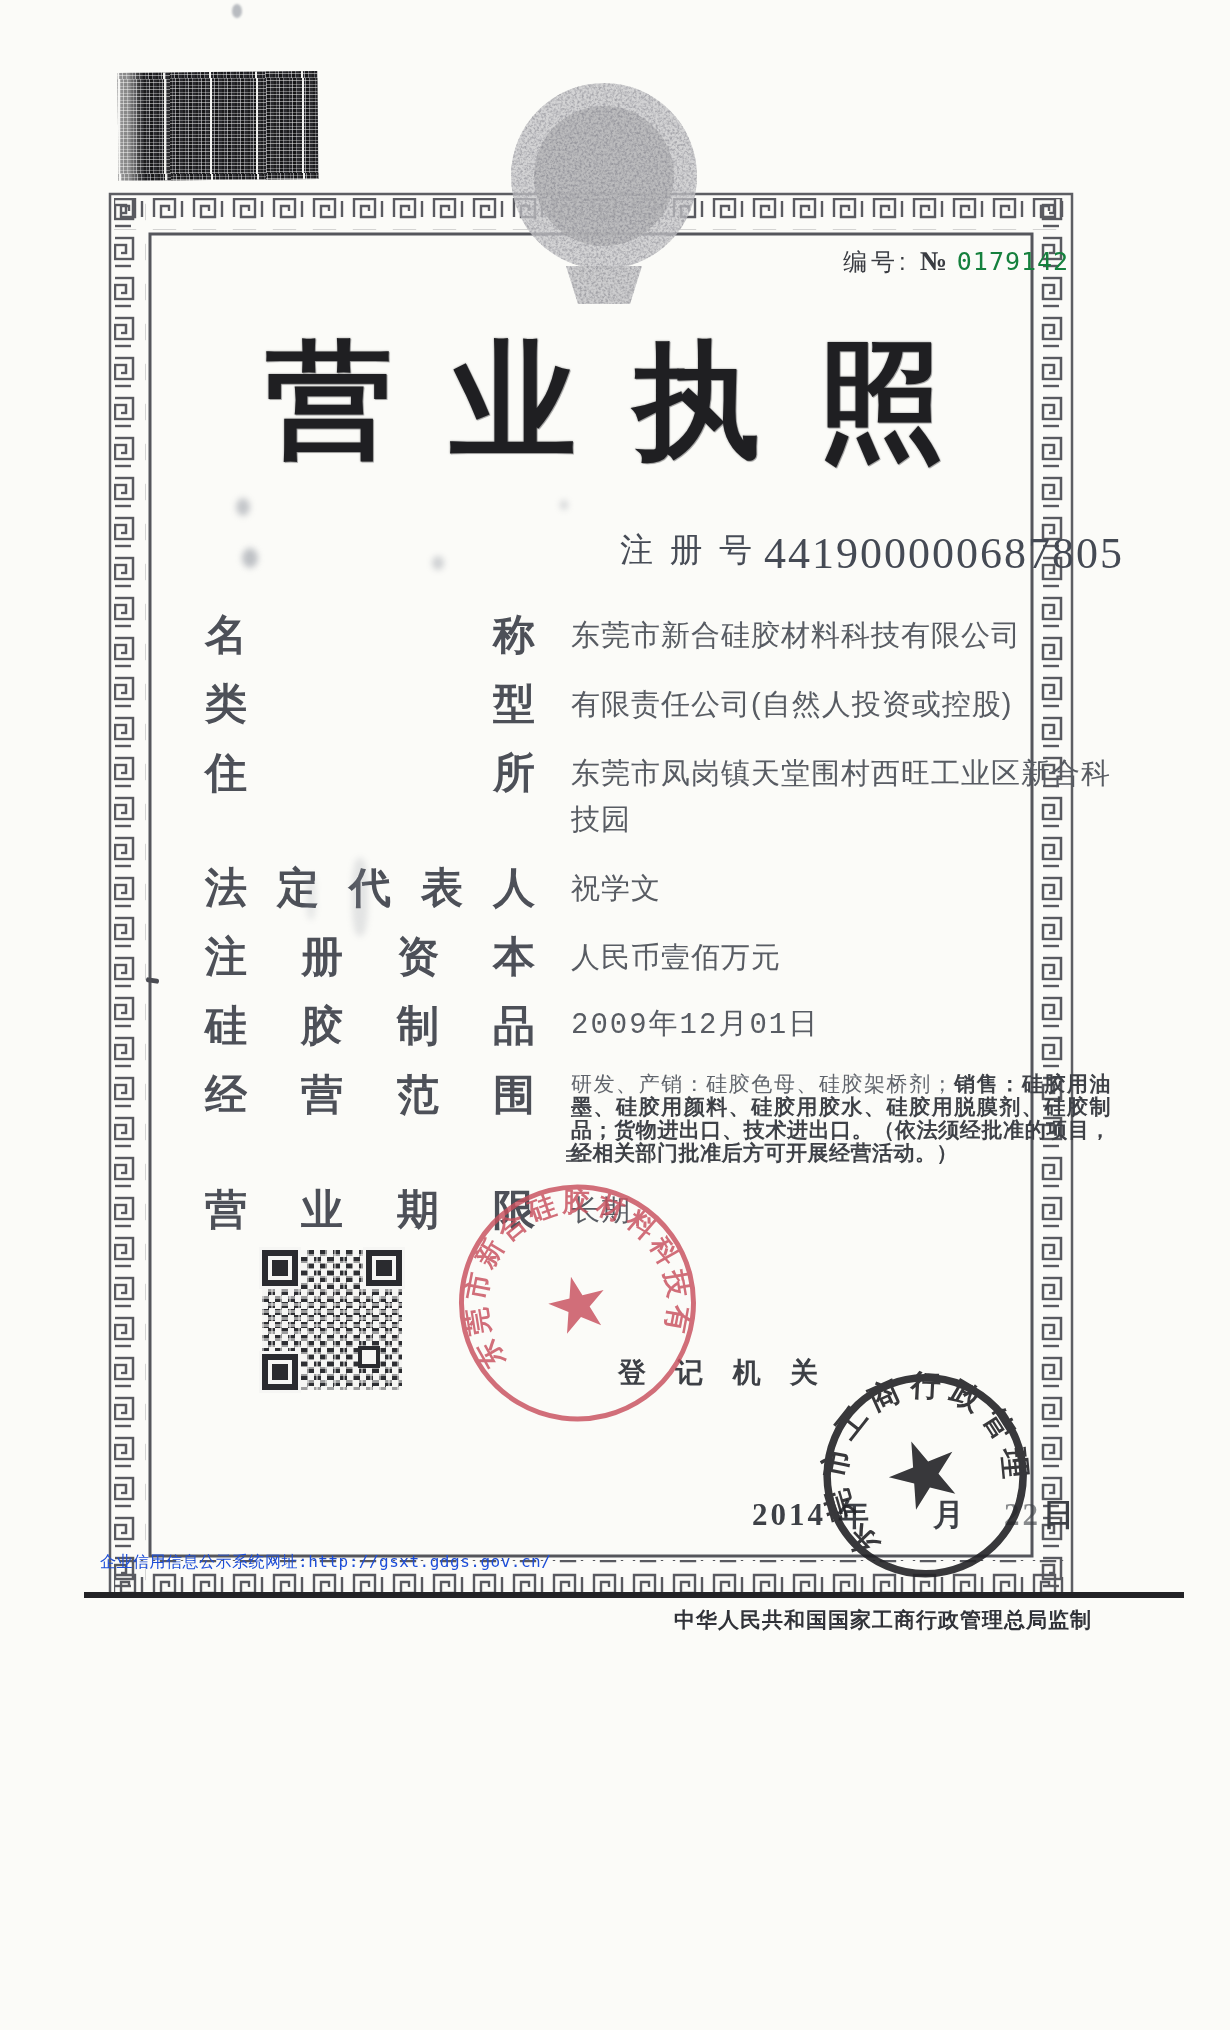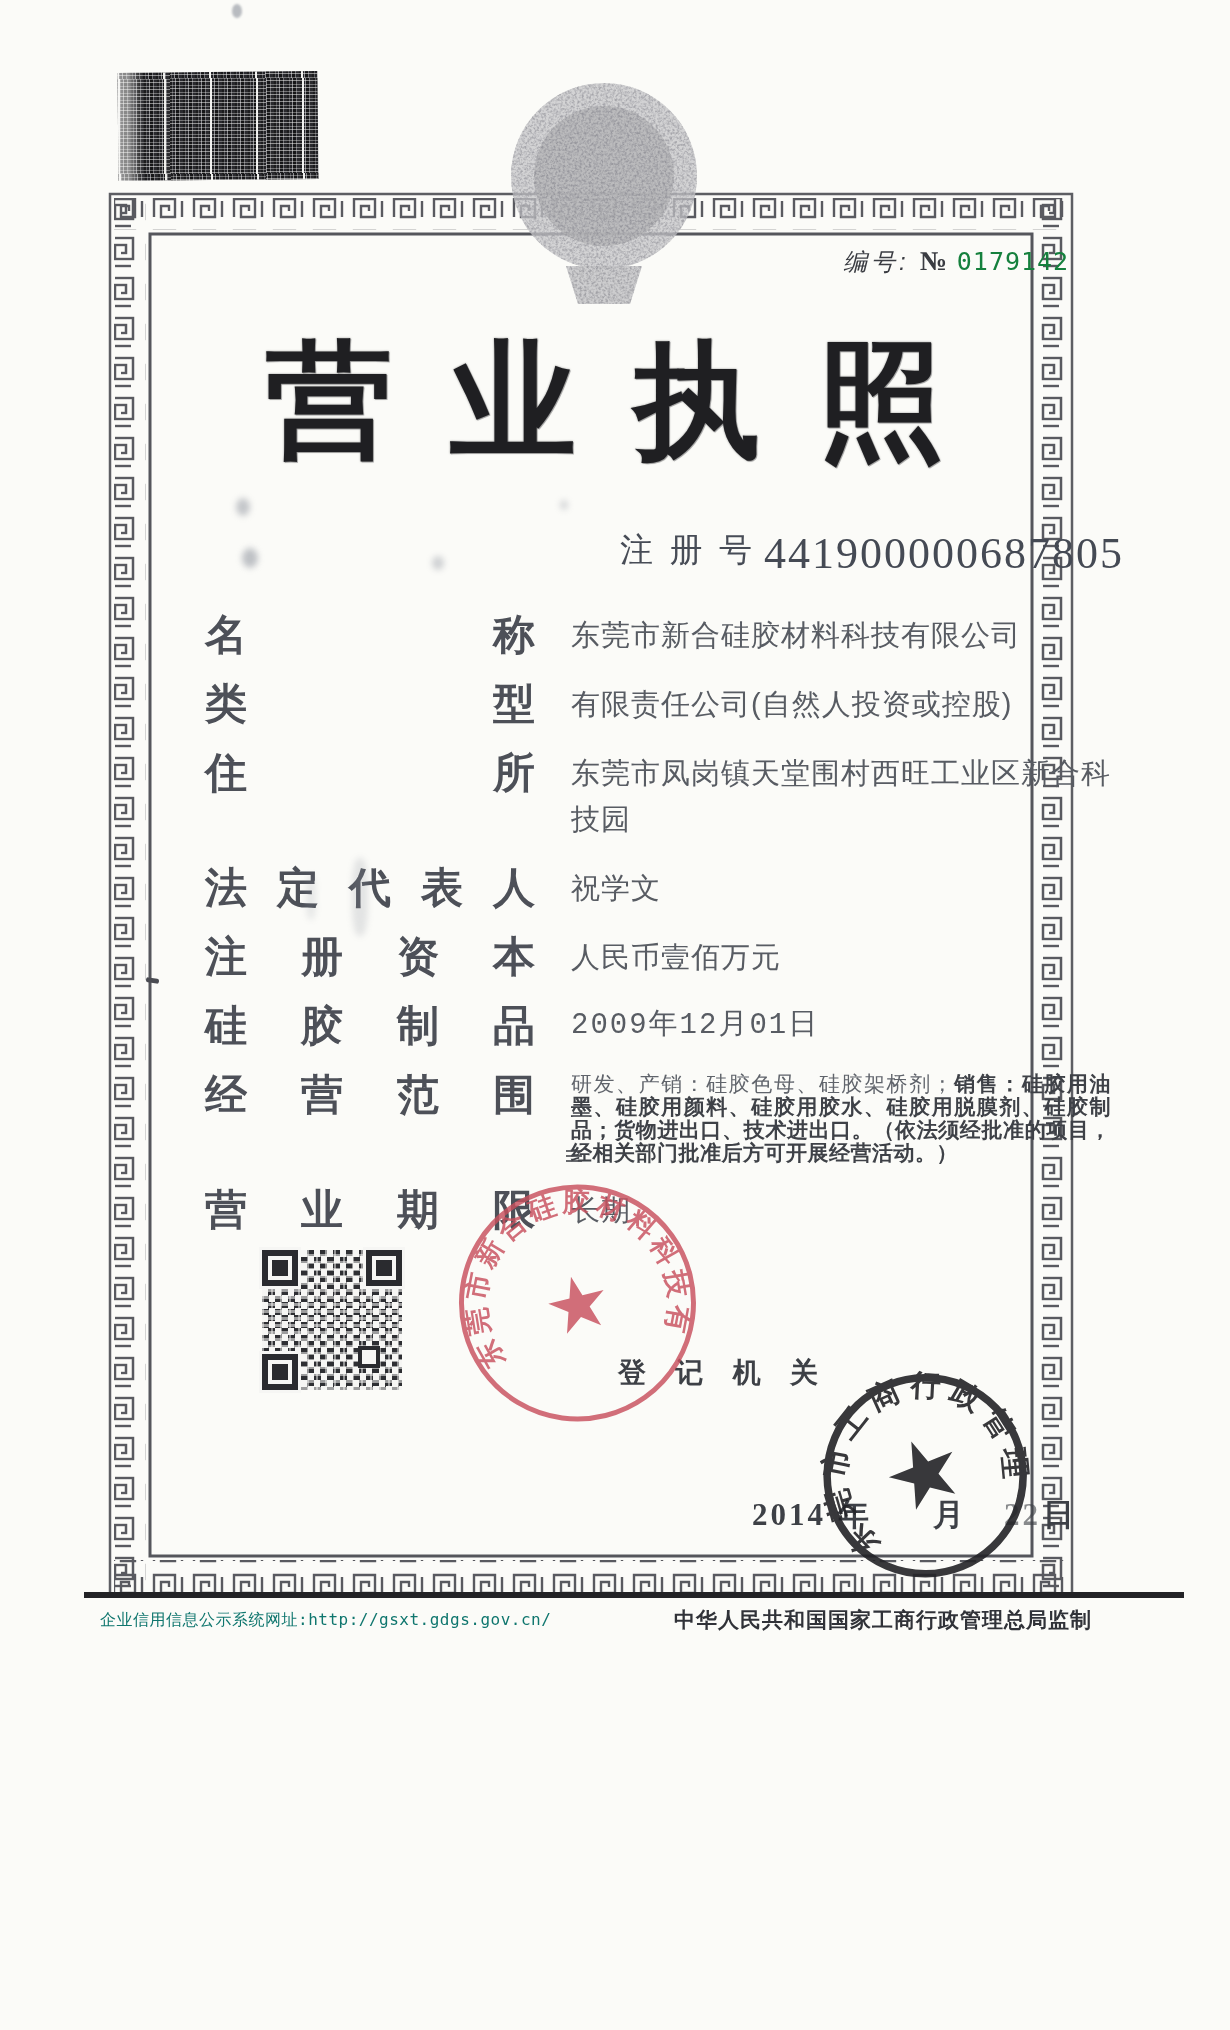--- a/index.html
+++ b/index.html
@@ -19,21 +19,21 @@
   }
   
   .emblem{position:absolute;left:506px;top:80px;z-index:3;}
   
   .frame{position:absolute;left:108px;top:192px;z-index:1;}
   
   .serial{
     position:absolute;left:843px;top:246px;z-index:2;display:flex;align-items:baseline;gap:10px;
     color:#3a3c42;
   }
-  .serial-label{font-size:24px;letter-spacing:4px;font-style:italic;}
+  .serial-label{font-size:24px;letter-spacing:4px;}
   .serial-sym{font-family:"Liberation Serif",serif;font-weight:700;font-size:27px;}
   .serial-digits{font-family:"DejaVu Sans Mono",monospace;font-size:25px;letter-spacing:1px;color:#15803d;}
   
   .title{
     position:absolute;left:50%;top:318px;transform:translateX(-50%);margin:0;z-index:2;
     font-size:126px;font-weight:900;color:#1f1f22;letter-spacing:58px;white-space:nowrap;
     padding-left:38px;text-shadow:0 0 2px rgba(30,30,32,.55), 1px 1px 0 rgba(60,60,64,.35);
   }
   
   .regno{position:absolute;left:620px;top:528px;z-index:2;display:flex;align-items:flex-start;}
@@ -89,22 +89,22 @@
     font-size:31px;color:#3d4046;
   }
   .date-line .num{font-family:"Liberation Serif",serif;font-weight:600;letter-spacing:3px;}
   .date-line .u1{margin-left:12px;font-weight:600;}
   .date-line .u2{margin-left:64px;font-weight:600;}
   .date-line .day{margin-left:40px;opacity:.6;}
   .date-line .u3{margin-left:2px;font-weight:600;}
   
   .heavy-line{position:absolute;left:84px;top:1592px;width:1100px;height:6px;background:#232326;z-index:2;}
   .footer-left{
-    position:absolute;left:100px;top:1610px;z-index:2;font-family:"DejaVu Sans Mono",monospace;
-    font-size:16px;color:#0f766e;letter-spacing:.5px;text-align:right;
+    position:absolute;left:100px;top:1552px;z-index:2;font-family:"DejaVu Sans Mono",monospace;
+    font-size:16px;color:#1d4ed8;letter-spacing:.5px;text-align:right;
   }
   .footer-right{
     position:absolute;right:138px;top:1606px;z-index:2;font-size:21px;font-weight:600;color:#303238;
     letter-spacing:1px;
   }
   
   .smudge{position:absolute;background:#8d929c;filter:blur(3px);border-radius:50%;z-index:2;}
   .s1{left:236px;top:498px;width:14px;height:18px;opacity:.5;}
   .s2{left:242px;top:548px;width:16px;height:20px;opacity:.55;}
   .s3{left:432px;top:556px;width:12px;height:14px;opacity:.4;}

